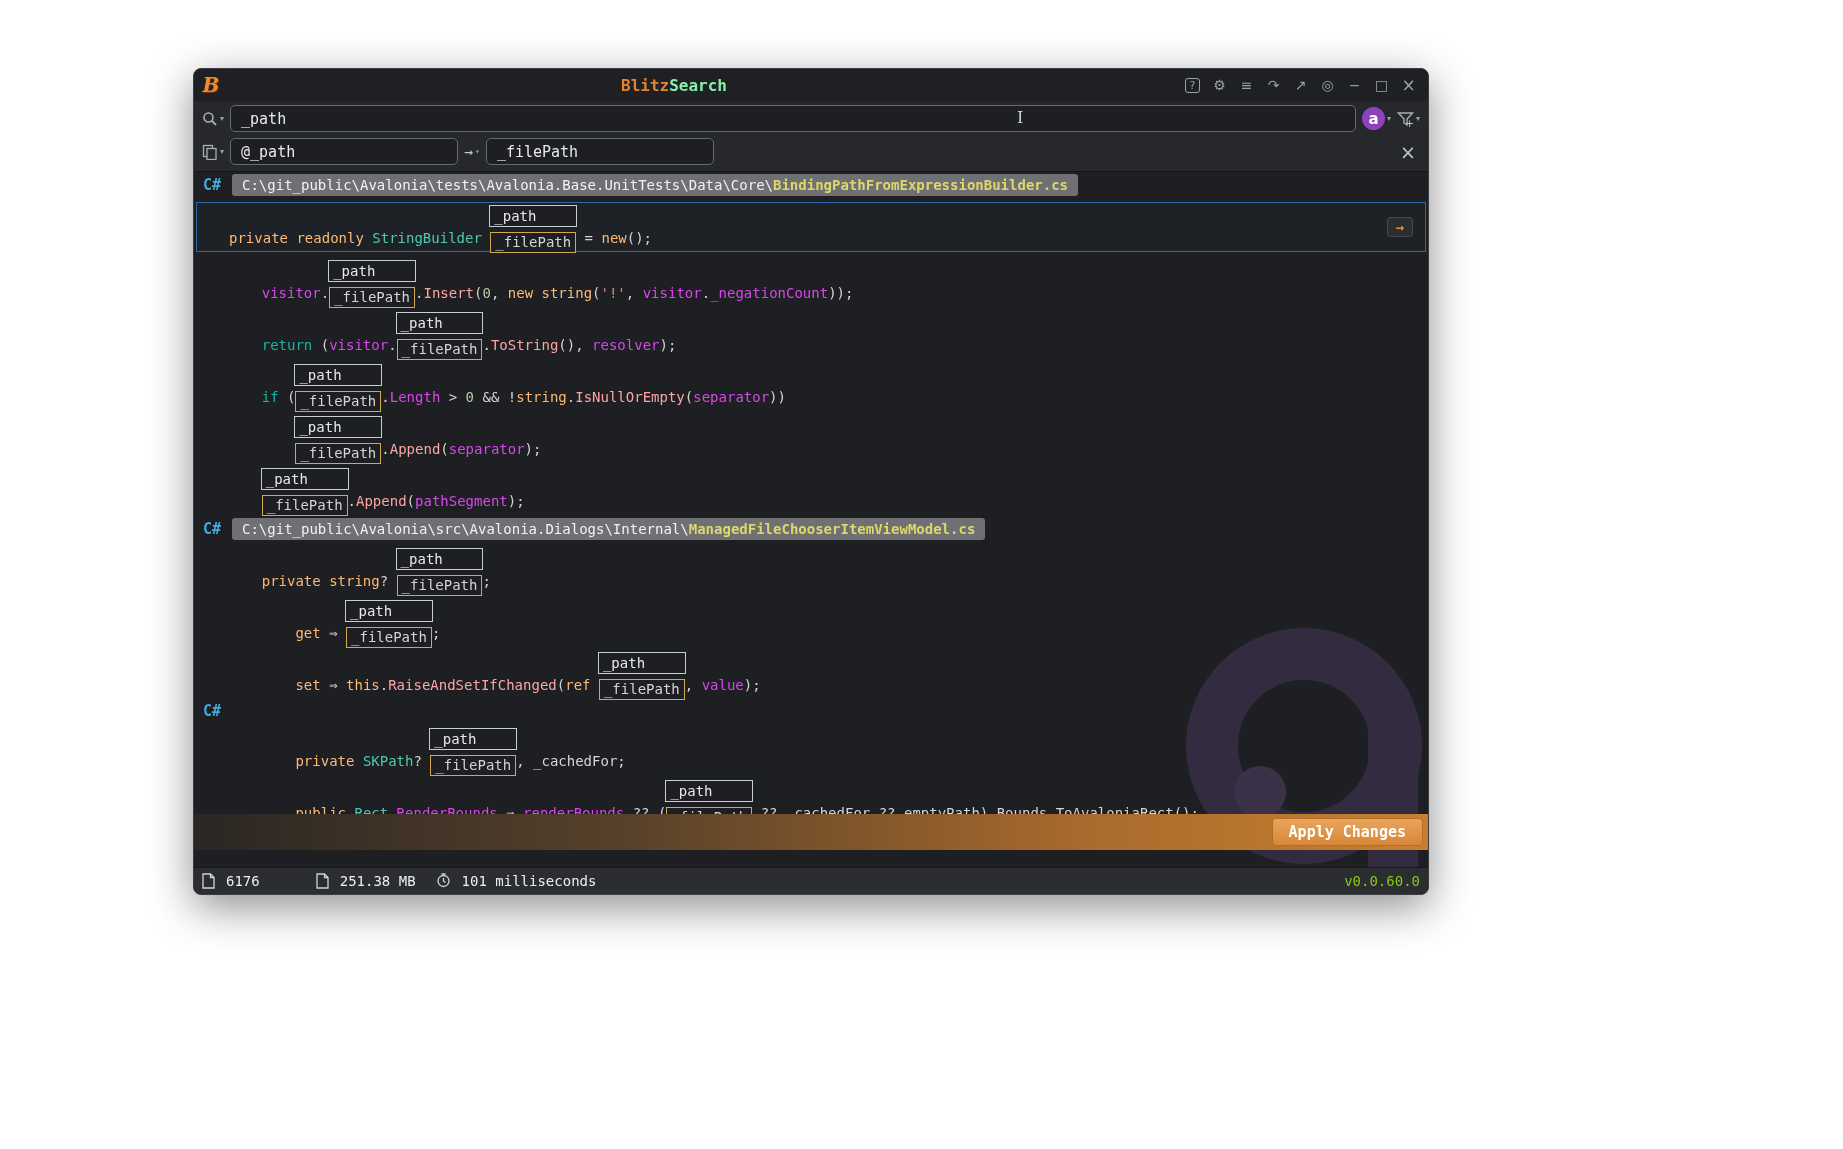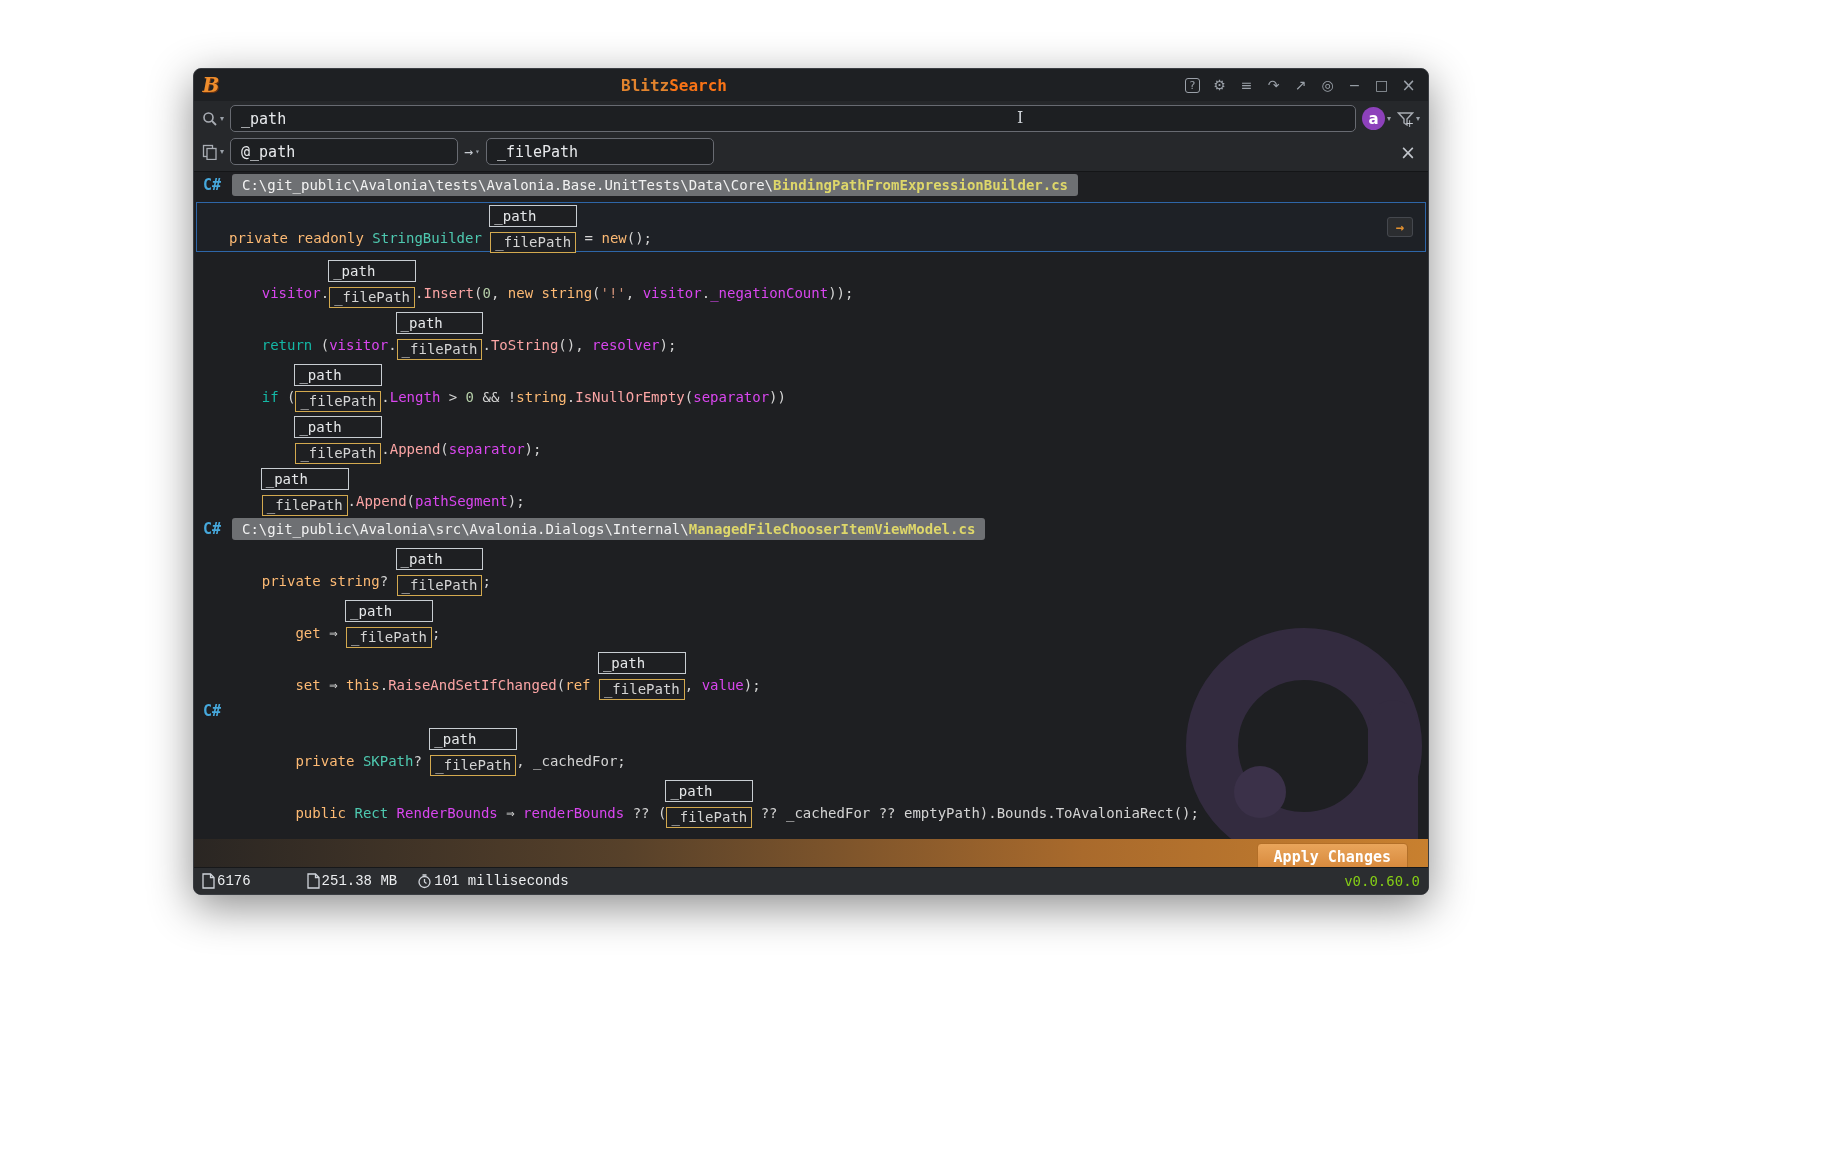--- a/index.html
+++ b/index.html
@@ -10,21 +10,21 @@
     background:#1e1f22; border:1px solid #3a3d42; border-radius:8px;
     overflow:hidden; box-shadow:0 12px 44px rgba(0,0,0,.45);
   }
 
   
   .titlebar{ position:relative; height:32px; background:#1e2023; display:flex; align-items:center; }
   .logo{ width:34px; text-align:center; font:bold italic 20px "DejaVu Serif",serif;
          color:#ef8d2c; text-shadow:1px 1px 0 #6d3510; }
   .tb-title{ position:absolute; left:0; width:960px; text-align:center;
              font:bold 16px "DejaVu Sans Mono",monospace; pointer-events:none; }
-  .tb-title .acc{ color:#e2842e; } .tb-title .rest{ color:#f97316; }
+  .tb-title .acc{ color:#e2842e; } .tb-title .rest{ color:#86efac; }
   .tb-icons{ margin-left:auto; display:flex; align-items:center; padding-right:6px; }
   .tbi{ width:27px; text-align:center; color:#9ba1a9; font-size:14px; line-height:32px; }
   .tbi-help{ width:15px; height:15px; line-height:14px; font-size:11px; border:1px solid #9ba1a9;
              border-radius:3px; margin:0 6px; }
   .tbi-close{ font-size:17px; }
 
   
   .search-panel{ background:#26282b; padding:1px 8px 3px 8px; border-bottom:1px solid #141517; }
   .srow{ display:flex; align-items:center; height:33px; gap:6px; position:relative; }
   .icon-btn{ display:flex; align-items:center; gap:2px; color:#a9adb4; }
@@ -72,31 +72,31 @@
   
   .wm{ position:absolute; left:992px; top:456px; width:236px; height:236px; z-index:0; }
   .wm .ring{ position:absolute; left:0; top:0; width:236px; height:236px; border-radius:50%;
              border:52px solid #332b3f; }
   .wm .dot{ position:absolute; left:48px; top:138px; width:52px; height:52px; border-radius:50%;
             background:#3b3149; }
   .wm .stem{ position:absolute; left:182px; top:72px; width:50px; height:200px; border-radius:25px;
              background:#332b3f; }
 
   
-  .apply-bar{ position:absolute; left:0; right:0; bottom:19px; height:36px; z-index:5;
+  .apply-bar{ position:absolute; left:0; right:0; bottom:44px; height:36px; z-index:5;
               background:linear-gradient(90deg,#2a2623 0%,#57412a 35%,#a96a2c 72%,#c8802f 100%);
-              display:flex; align-items:center; justify-content:flex-end; padding-right:20px; }
+              display:flex; align-items:center; justify-content:flex-end; padding-right:5px; }
   .apply-btn{ background:linear-gradient(#e9a55b,#d6873a); color:#fff; border:1px solid #b36f28;
               border-radius:4px; font:bold 15px "DejaVu Sans Mono",monospace; padding:4px 16px; }
 
   
   .statusbar{ position:absolute; left:0; right:0; bottom:0; height:27px; background:#2b2d30;
               border-top:1px solid #17181a; display:flex; align-items:center; padding:0 8px;
               font:14px "DejaVu Sans Mono",monospace; color:#eceef0; z-index:6; }
-  .st-item{ display:flex; align-items:center; gap:2px;font-family:Liberation Mono, monospace; }
+  .st-item{ display:flex; align-items:flex-start; gap:11px; }
   .st-2{ margin-left:56px; } .st-3{ margin-left:20px; }
   .version{ margin-left:auto; color:#84cc16; }
 </style>
 </head>
 <body>
 
 <div class="window">
 
   <div class="titlebar">
     <span class="logo">B</span>

